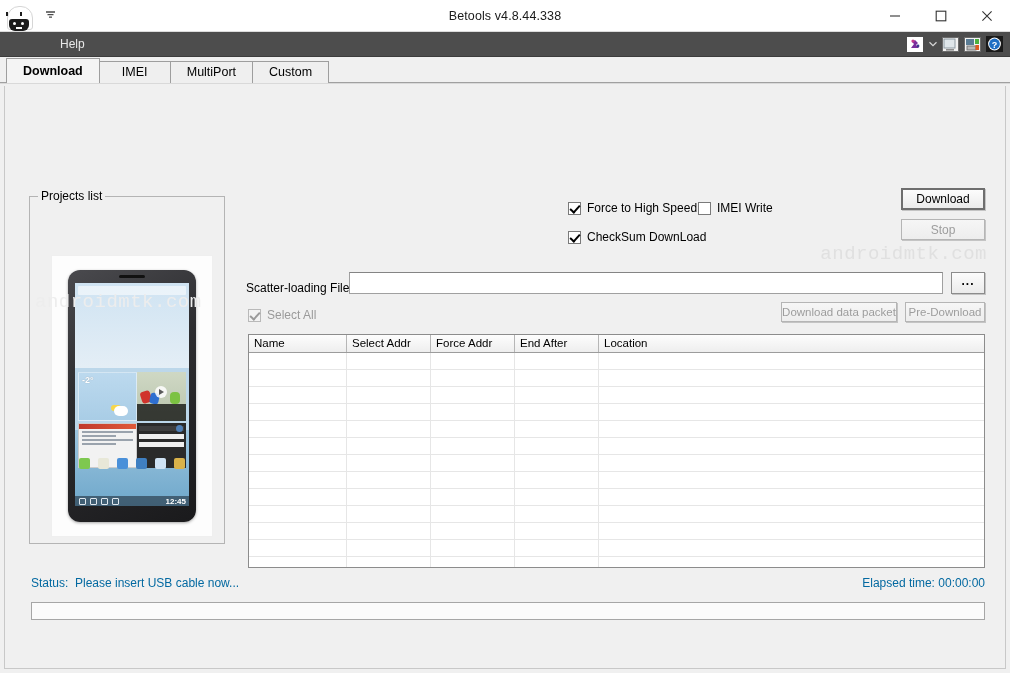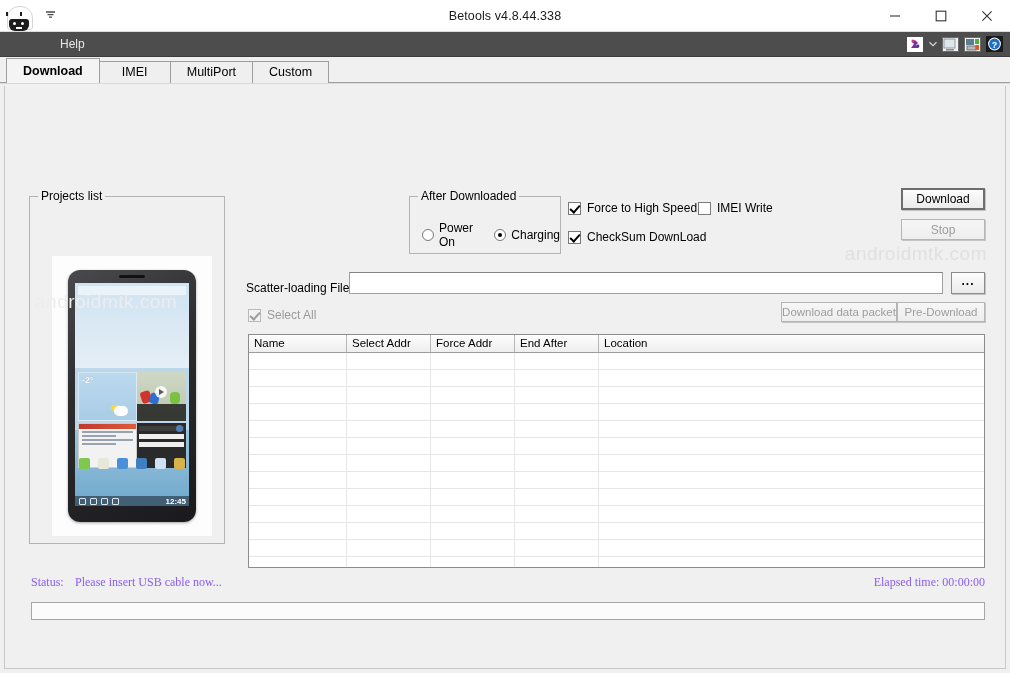--- a/index.html
+++ b/index.html
@@ -408,21 +408,21 @@
     box-sizing: border-box;
     cursor: default;
     box-shadow: 1px 1px 0 rgba(0,0,0,.18);
   }
   .btn.default { border: 2px solid #6e6e6e; }
   .btn.disabled { color: #9d9d9d; border-color: #b5b5b5; background: linear-gradient(#f6f6f6,#ededed); }
 
   #btn-download { right: 20px; top: 102px; width: 84px; height: 22px; }
   #btn-stop { right: 20px; top: 133px; width: 84px; height: 21px; }
   #btn-dl-packet { right: 108px; top: 216px; width: 116px; height: 20px; font-size: 11.5px; }
-  #btn-pre-dl { right: 20px; top: 216px; width: 88px; height: 20px; font-size: 11.5px; }
+  #btn-pre-dl { right: 20px; top: 216px; width: 80px; height: 20px; font-size: 11.5px; }
   #btn-browse { right: 20px; top: 186px; width: 34px; height: 22px; letter-spacing: 1px; font-weight: bold; padding-bottom: 5px; }
 
   
   .label-static {
     position: absolute;
     font-size: 12px;
     color: #000;
   }
   #lbl-scatter { left: 241px; top: 195px; }
   .textbox {
@@ -482,21 +482,21 @@
     line-height: 15px;
     padding-left: 5px;
     overflow: hidden;
     white-space: nowrap;
   }
 
   
   #lbl-status-cap { left: 26px; bottom: 78px; }
   #lbl-status-val { left: 70px; bottom: 78px; }
   #lbl-elapsed { right: 20px; bottom: 78px; }
-  .label-bottom { position: absolute; font-size: 12px; color: #8b5cf6; font-family: Liberation Serif, serif; }
+  .label-bottom { position: absolute; font-size: 12px; color: #0369a1; }
   #progress-main {
     position: absolute;
     left: 26px; right: 20px; bottom: 48px; height: 18px;
     background: #fbfbfb;
     border: 1px solid #a6a6a6;
     box-sizing: border-box;
   }
   #progress-main .pbar {
     height: 100%;
     background: linear-gradient(#8fd16a,#61b33b);
@@ -504,20 +504,21 @@
 
   
   .watermark {
     position: absolute;
     color: #e2e2e2;
     font-size: 19px;
     letter-spacing: 0.5px;
     pointer-events: none;
     user-select: none;
     white-space: nowrap;
+    font-family: Liberation Mono, monospace;
   }
   #wm-1 { right: 18px; top: 157px; font-size: 19px; color: #e0e0e0; }
   #wm-2 { left: 30px; top: 205px; font-size: 19px; color: #ededed; }
 
   
   .taskbar {
     position: absolute;
     left: 0; bottom: 0;
     width: 1010px; height: 28px;
     background: linear-gradient(#3a4350 0%, #2c3038 14%, #1f2227 60%, #26292f 100%);
@@ -686,33 +687,20 @@
                 <span class="ts-nav-dot"></span>
                 <span class="ts-nav-dot"></span>
                 <span class="ts-clock">12:45</span>
               </div>
             </div>
           </div>
         </div>
       </div>
 
 
-      <div class="groupbox" id="after-downloaded-box">
-        <div class="gb-title">After Downloaded</div>
-        <div class="radio-row">
-          <div class="radio">
-            <span class="rdo"></span>
-            <span>Power On</span>
-          </div>
-          <div class="radio">
-            <span class="rdo checked"></span>
-            <span>Charging</span>
-          </div>
-        </div>
-      </div>
 
       <div class="chk-row" style="left:563px; top:115px;">
         <span class="cbx checked"></span>
         <span class="chk-label">Force to High Speed</span>
       </div>
       <div class="chk-row" style="left:693px; top:115px;">
         <span class="cbx"></span>
         <span class="chk-label">IMEI Write</span>
       </div>
       <div class="chk-row" style="left:563px; top:144px;">

